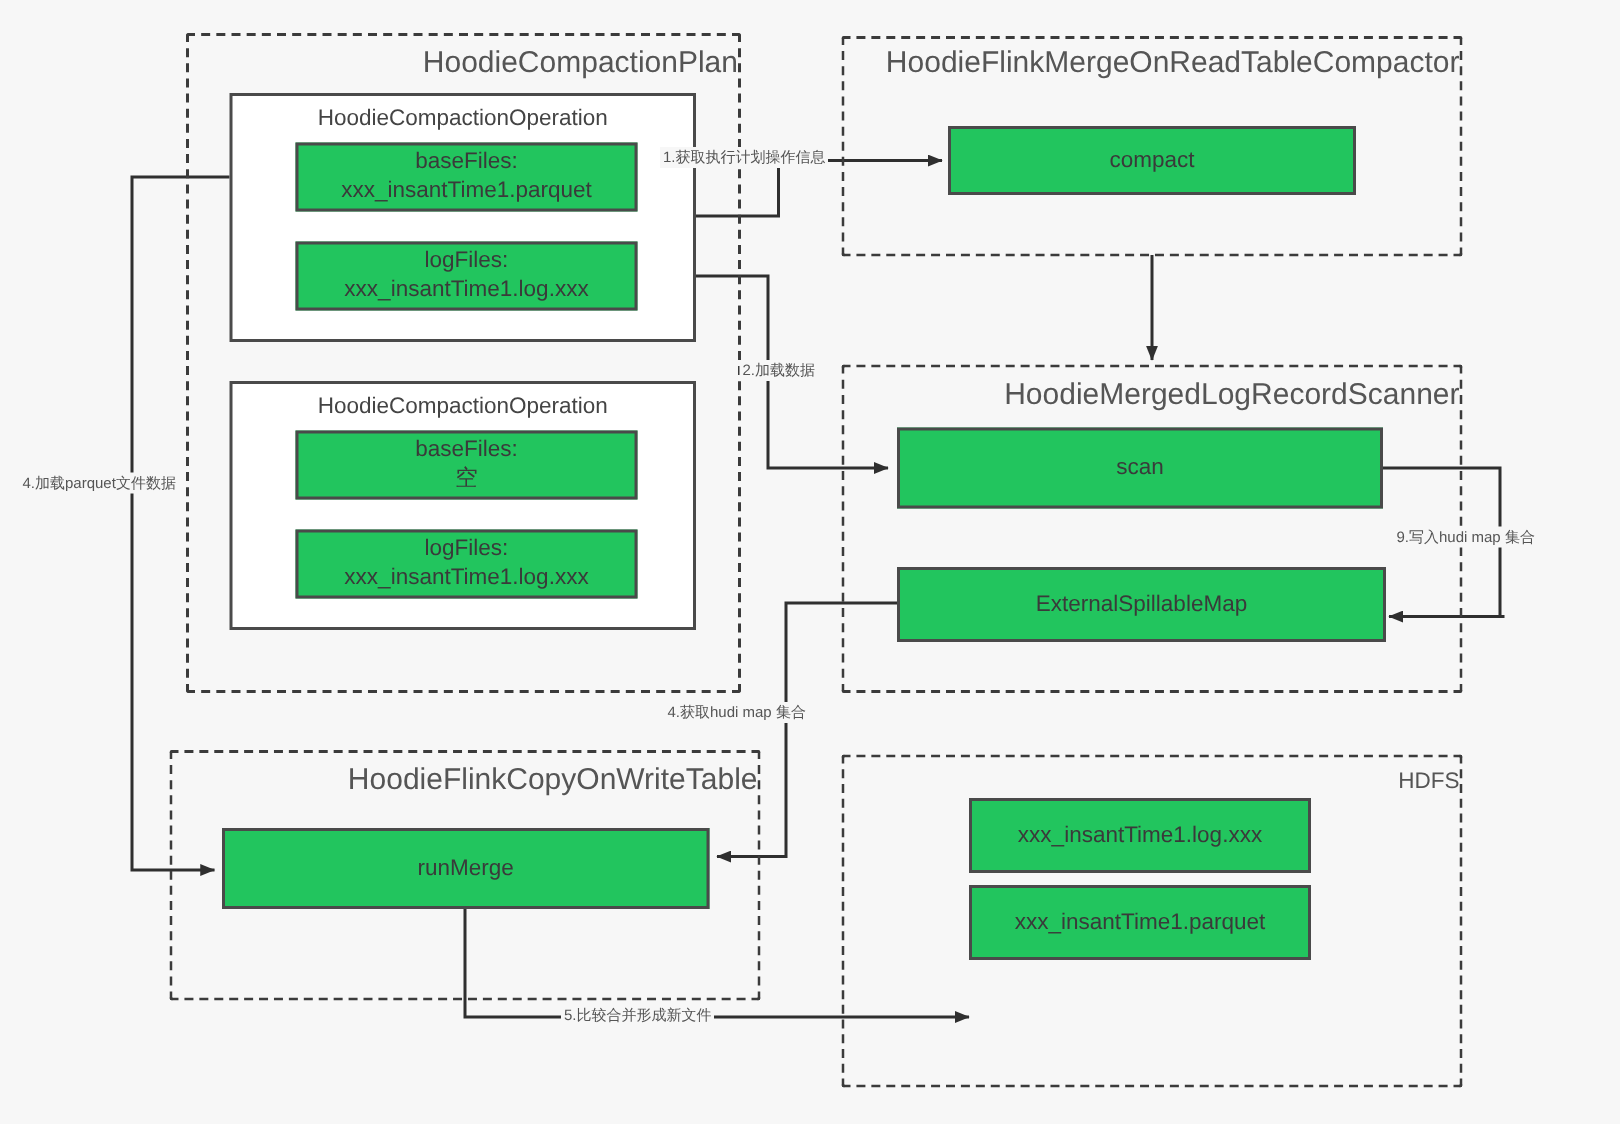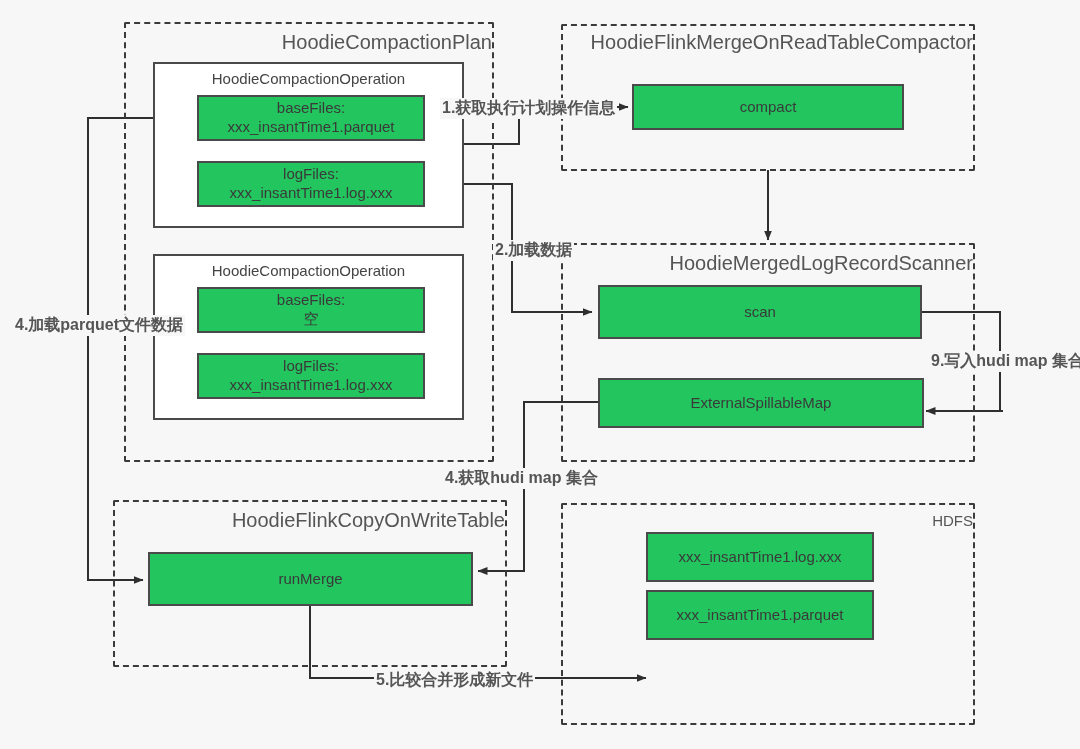--- a/index.html
+++ b/index.html
@@ -13,21 +13,21 @@
   .box{position:absolute;border:2px solid #4a4a4a;background:#22c55e;box-sizing:border-box;
        display:flex;align-items:center;justify-content:center;text-align:center;color:#3a3a3a;line-height:1.25;}
   .box-label{display:block;padding:0 6px;}
 
   .op-title{position:absolute;left:0;right:0;text-align:center;color:#444;white-space:nowrap;}
 
   .edge-label{position:absolute;color:#555;white-space:nowrap;background:#f7f7f7;padding:0 2px;}
 
   .fs20{font-size:20px;}
   .fs15{font-size:15px;}
-  .fs14{font-size:16px;font-weight:bold;}
+  .fs14{font-size:10px;}
 </style>
 </head>
 <body>
 
 <div id="canvas">
 
   <svg class="edges" viewBox="0 0 1080 749">
     <defs>
       <marker id="arrow" markerWidth="10" markerHeight="8" refX="9.5" refY="4" orient="auto" markerUnits="userSpaceOnUse">
         <path d="M0,0 L10,4 L0,8 z" fill="#2f2f2f"></path>

